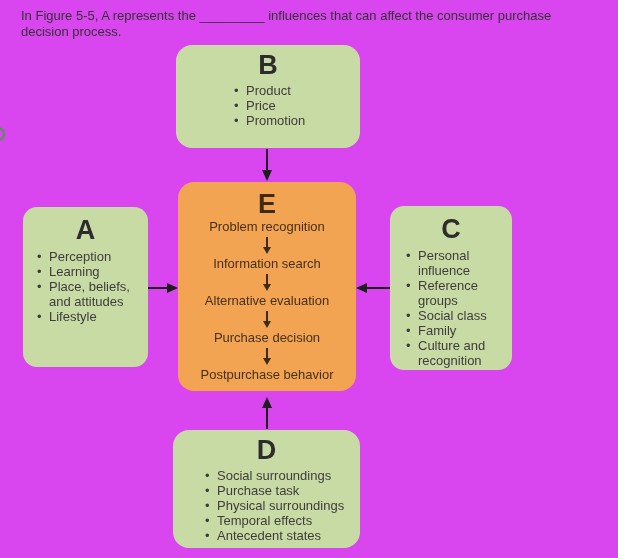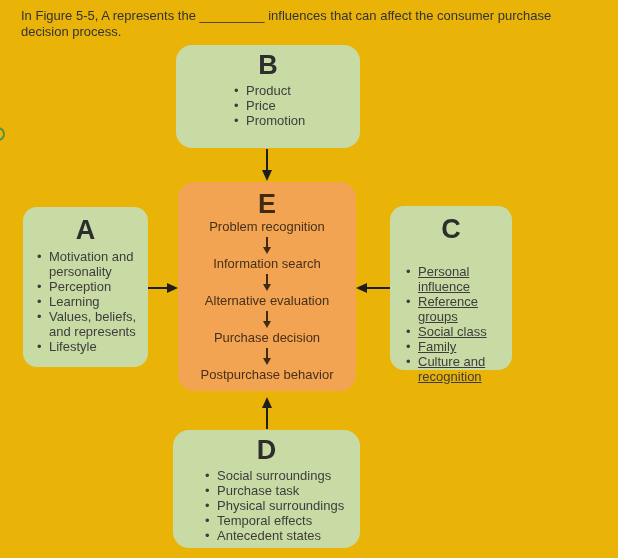--- a/index.html
+++ b/index.html
@@ -12,21 +12,21 @@
     --arrow:#1d1d1d;
     --ring:#4f9447;
     --question-text:#333333;
   }
   *{box-sizing:border-box;margin:0;padding:0;}
   html,body{background:#ffffff;}
   body{font-family:"Liberation Sans", sans-serif;}
   .screen{
     position:relative;
     width:618px;height:558px;
-    background:#eab308;
+    background:#d946ef;
     overflow:hidden;
   }
   .question{
     position:absolute;left:21px;top:8px;
     width:580px;
     font-size:13px;line-height:16px;
     color:var(--question-text);
   }
   .ring{
     position:absolute;left:-9px;top:127px;
@@ -51,21 +51,21 @@
   }
   .bullets li{position:relative;padding-left:12px;}
   .bullets li::before{content:"\2022";position:absolute;left:0;top:0;}
 
   
   .box-a{left:23px;top:207px;width:125px;height:160px;border-radius:14px;padding-top:8px;}
   .box-a .bullets{margin:4px 8px 0 14px;}
   .box-b{left:176px;top:45px;width:184px;height:103px;padding-top:5px;}
   .box-b .bullets{margin:3px 0 0 58px;}
   .box-c{left:390px;top:206px;width:122px;height:164px;border-radius:14px;padding-top:8px;}
-  .box-c .bullets{margin:20px 6px 0 16px;line-height:15px;text-decoration:underline;}
+  .box-c .bullets{margin:4px 6px 0 16px;line-height:15px;}
   .box-d{left:173px;top:430px;width:187px;height:118px;padding-top:5px;}
   .box-d .bullets{margin:3px 0 0 32px;}
   .box-e{
     left:178px;top:182px;width:178px;height:209px;
     padding-top:7px;
     display:flex;flex-direction:column;align-items:center;
   }
   .step{
     font-size:13px;line-height:14px;
     color:var(--orange-text);
@@ -132,24 +132,23 @@
     <ul class="bullets">
       <li>Product</li>
       <li>Price</li>
       <li>Promotion</li>
     </ul>
   </div>
 
   <div class="box green box-a">
     <div class="box-title">A</div>
     <ul class="bullets">
-      <li>Motivation and personality</li>
       <li>Perception</li>
       <li>Learning</li>
-      <li>Values, beliefs, and represents</li>
+      <li>Place, beliefs, and attitudes</li>
       <li>Lifestyle</li>
     </ul>
   </div>
 
   <div class="box green box-c">
     <div class="box-title">C</div>
     <ul class="bullets">
       <li>Personal influence</li>
       <li>Reference groups</li>
       <li>Social class</li>

